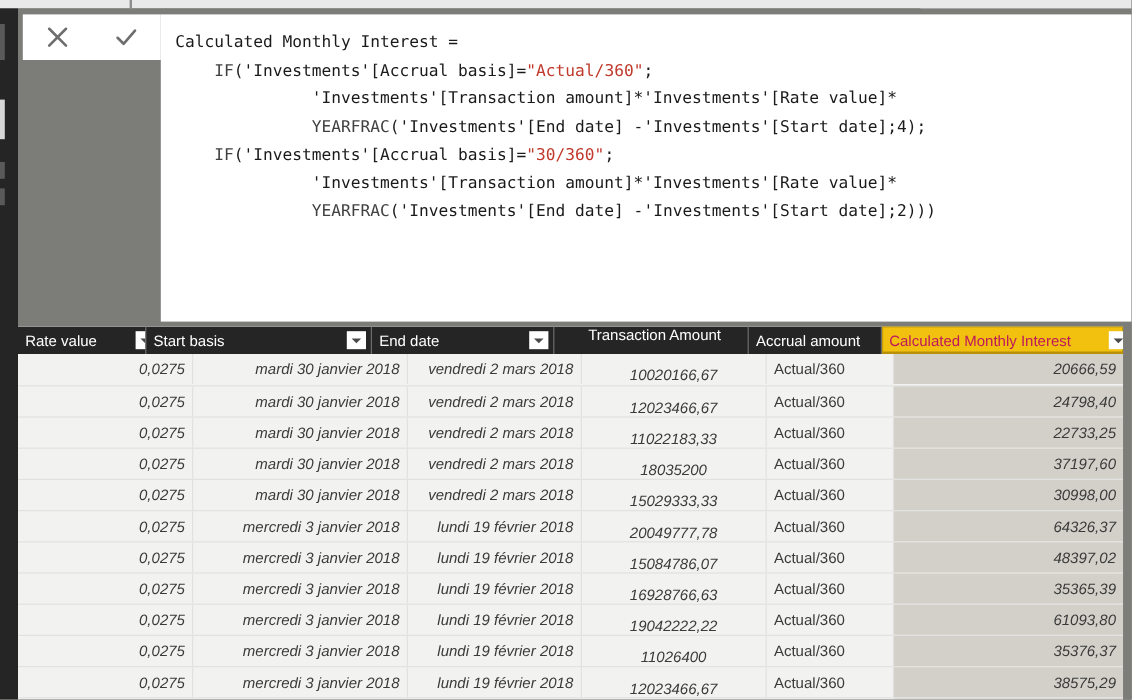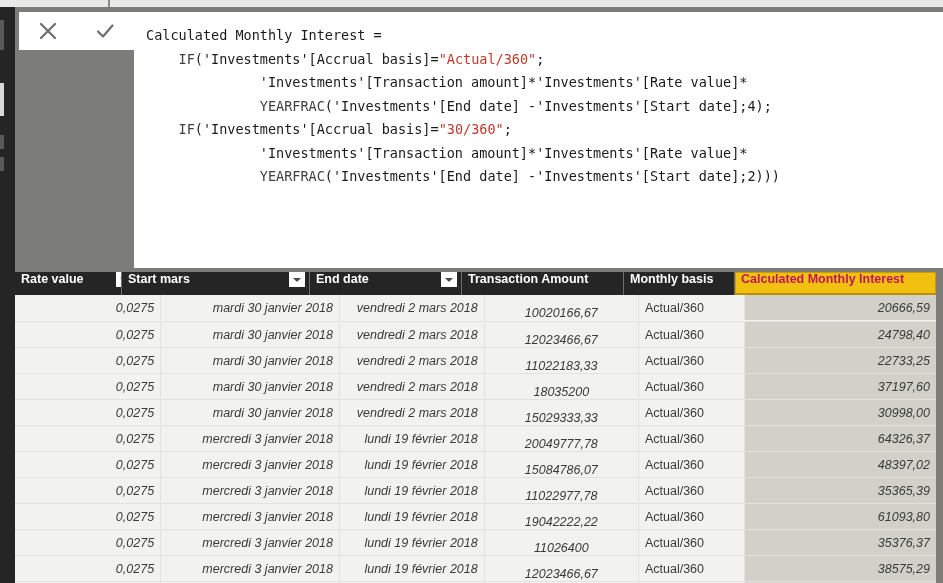--- a/index.html
+++ b/index.html
@@ -91,26 +91,26 @@
     overflow: hidden;
     background: #f2f2f0;
   }
   .grid-header {
     display: flex;
     height: 23px;
     background: #252526;
   }
   .hcell {
     display: flex;
-    align-items: flex-start;
+    align-items: center;
     height: 23px;
     padding-left: 6px;
     color: #ffffff;
     font-size: 12.5px;
-    font-weight: bold;
+    font-weight: normal;
     border-right: 1px solid #6d6d6d;
     position: relative;
     overflow: hidden;
     white-space: nowrap;
     gap: 32px;
   }
   .hcell.accent {
     background: #f2c00f;
     color: #be185d;
     border-right: none;
@@ -218,39 +218,39 @@
 
   <div class="grid">
     <div class="grid-header">
         <div class="hcell c0">
           <span class="hlabel">Rate value</span>
           <span class="caret">
             <i></i>
           </span>
         </div>
         <div class="hcell c1">
-          <span class="hlabel">Start mars</span>
+          <span class="hlabel">Start basis</span>
           <span class="caret">
             <i></i>
           </span>
         </div>
         <div class="hcell c2">
           <span class="hlabel">End date</span>
           <span class="caret">
             <i></i>
           </span>
         </div>
         <div class="hcell c3">
           <span class="hlabel">Transaction Amount</span>
           <span class="caret">
             <i></i>
           </span>
         </div>
         <div class="hcell c4">
-          <span class="hlabel">Monthly basis</span>
+          <span class="hlabel">Accrual amount</span>
           <span class="caret">
             <i></i>
           </span>
         </div>
         <div class="hcell c5 accent">
           <span class="hlabel">Calculated Monthly Interest</span>
           <span class="caret">
             <i></i>
           </span>
         </div>
@@ -309,21 +309,21 @@
           <div class="cell date c1">mercredi 3 janvier 2018</div>
           <div class="cell date c2">lundi 19 février 2018</div>
           <div class="cell num c3">15084786,07</div>
           <div class="cell text c4">Actual/360</div>
           <div class="cell calc c5">48397,02</div>
         </div>
         <div class="row">
           <div class="cell num c0">0,0275</div>
           <div class="cell date c1">mercredi 3 janvier 2018</div>
           <div class="cell date c2">lundi 19 février 2018</div>
-          <div class="cell num c3">11022977,78</div>
+          <div class="cell num c3">16928766,63</div>
           <div class="cell text c4">Actual/360</div>
           <div class="cell calc c5">35365,39</div>
         </div>
         <div class="row">
           <div class="cell num c0">0,0275</div>
           <div class="cell date c1">mercredi 3 janvier 2018</div>
           <div class="cell date c2">lundi 19 février 2018</div>
           <div class="cell num c3">19042222,22</div>
           <div class="cell text c4">Actual/360</div>
           <div class="cell calc c5">61093,80</div>

